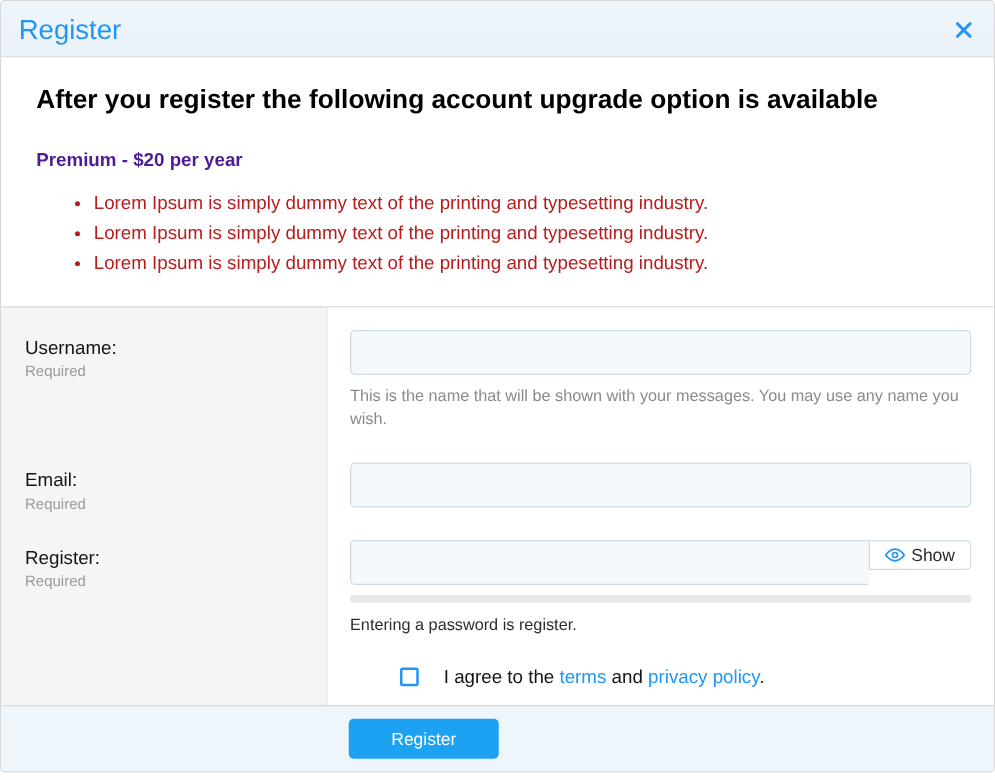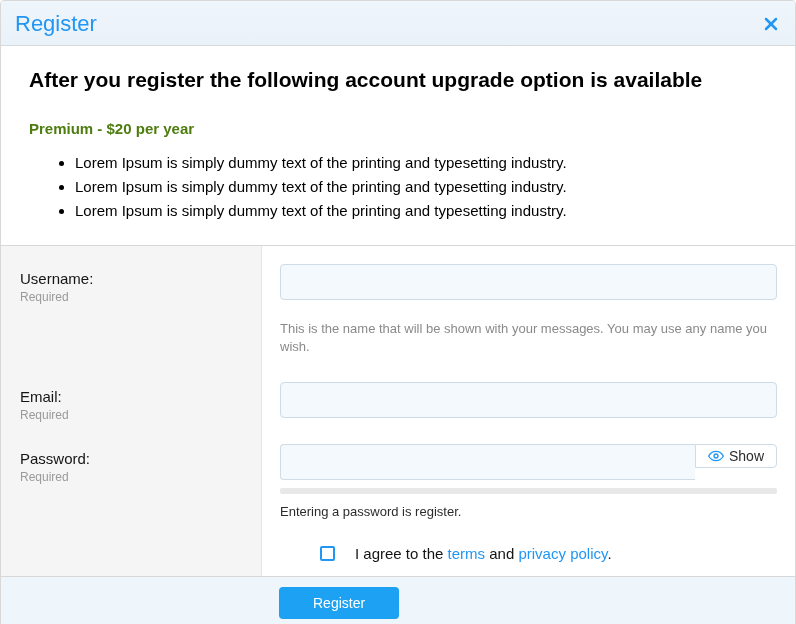--- a/index.html
+++ b/index.html
@@ -42,30 +42,30 @@
     }
     .info-heading {
       font-size: 21px;
       font-weight: 700;
       color: #000;
       margin-bottom: 28px;
     }
     .plan-title {
       font-size: 15px;
       font-weight: 700;
-      color: #4d7c0f;
+      color: #4c1d95;
       margin-bottom: 14px;
     }
     .plan-list {
       list-style: disc;
       padding-left: 46px;
     }
     .plan-list li {
       font-size: 15px;
-      color: #000000;
+      color: #b91c1c;
       line-height: 1.6;
     }
     .form-area {
       display: flex;
       border-top: 1px solid #d8d8d8;
       background: #f5f5f5;
     }
     .label-col {
       width: 260px;
       padding: 20px 12px 0 0;
@@ -102,21 +102,21 @@
       height: 36px;
       border: 1px solid #cddce6;
       background: #f4f9fd;
       border-radius: 4px;
       padding: 0 10px;
       font-size: 14px;
     }
     .hint {
       font-size: 13px;
       color: #8a8a8a;
-      margin-top: 20px;
+      margin-top: 8px;
       line-height: 1.4;
     }
     .password-wrap {
       display: flex;
     }
     .password-wrap .text-input {
       border-top-right-radius: 0;
       border-bottom-right-radius: 0;
       border-right: none;
     }
@@ -226,21 +226,21 @@
       <div class="form-row">
         <div class="label-block">
           <span class="label-text">Email:</span>
           <span class="label-req">Required</span>
         </div>
         <input type="text" class="text-input" value="" style="">
       </div>
 
       <div class="form-row" style="margin-bottom:0">
         <div class="label-block">
-          <span class="label-text">Password:</span>
+          <span class="label-text">Register:</span>
           <span class="label-req">Required</span>
         </div>
         <div class="password-wrap">
           <input type="password" class="text-input" value="" style="">
           <button type="button" class="show-btn">
             <span class="eye-icon">
               <svg viewBox="0 0 24 24" fill="none" stroke="currentColor" stroke-width="2">
                 <path d="M1 12s4-7 11-7 11 7 11 7-4 7-11 7S1 12 1 12z"></path>
                   <circle cx="12" cy="12" r="3"></circle>
               </svg>

